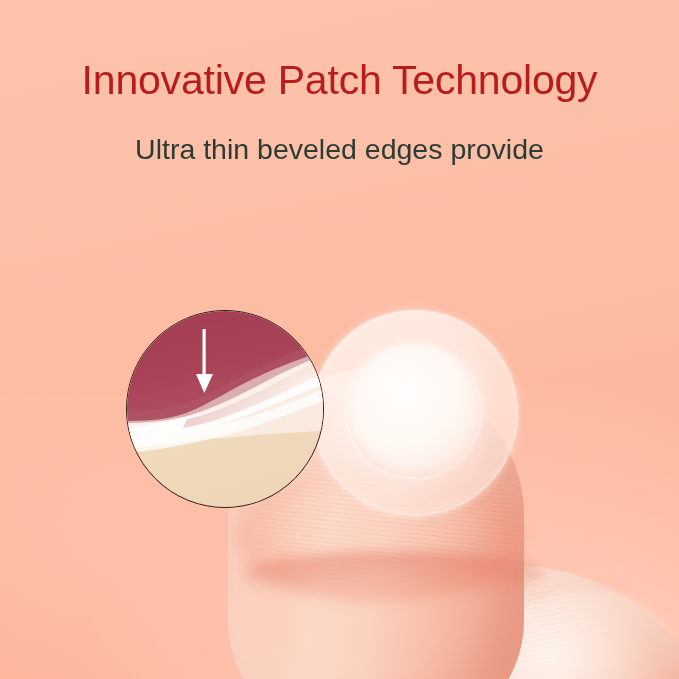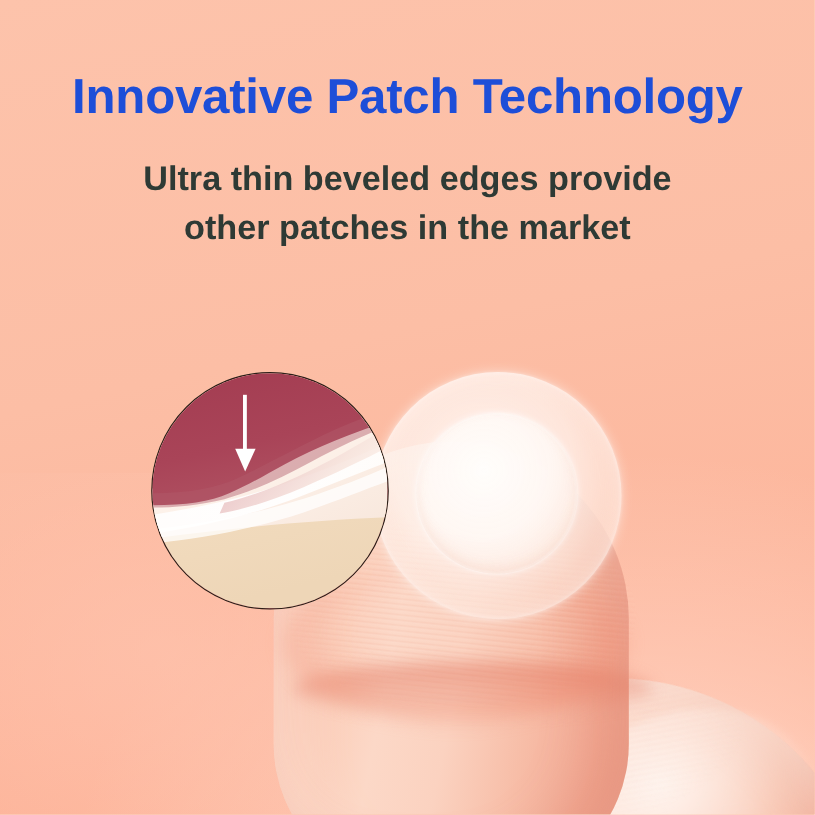--- a/index.html
+++ b/index.html
@@ -42,34 +42,34 @@
     width: 679px;
     text-align: center;
   }
   .headline {
     position: absolute;
     top: 56px;
     left: 0;
     width: 679px;
     margin: 0;
     font-size: 41px;
-    font-weight: 700;
+    font-weight: 400;
     letter-spacing: -0.2px;
-    color: #1d4ed8;
+    color: #b91c1c;
     line-height: 1.18;
     white-space: nowrap;
   }
   .subhead {
     position: absolute;
     top: 129px;
     left: 0;
     width: 679px;
     margin: 0;
     font-size: 28.5px;
-    font-weight: 700;
+    font-weight: 400;
     color: #2e3a35;
     line-height: 1.43;
   }
   .subhead .ln { display: block; }
 
   
   .hand-layer {
     position: absolute;
     inset: 0;
     overflow: hidden;
@@ -341,17 +341,16 @@
         <rect x="75.5" y="18" width="3.2" height="51" fill="#ffffff"></rect>
         <path d="M69,63 L86,63 L77.3,82 Z" fill="#ffffff"></path>
       </g>
     </svg>
   </div>
 
   <div class="text-block">
     <h1 class="headline">Innovative Patch Technology</h1>
     <div class="subhead">
       <span class="ln">Ultra thin beveled edges provide</span>
-      <span class="ln">other patches in the market</span>
     </div>
   </div>
 
 </div>
 
 </body></html>

